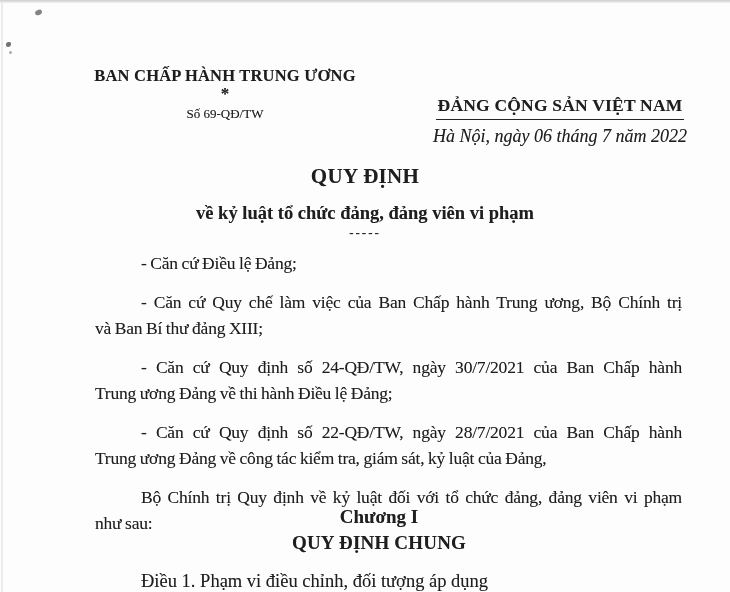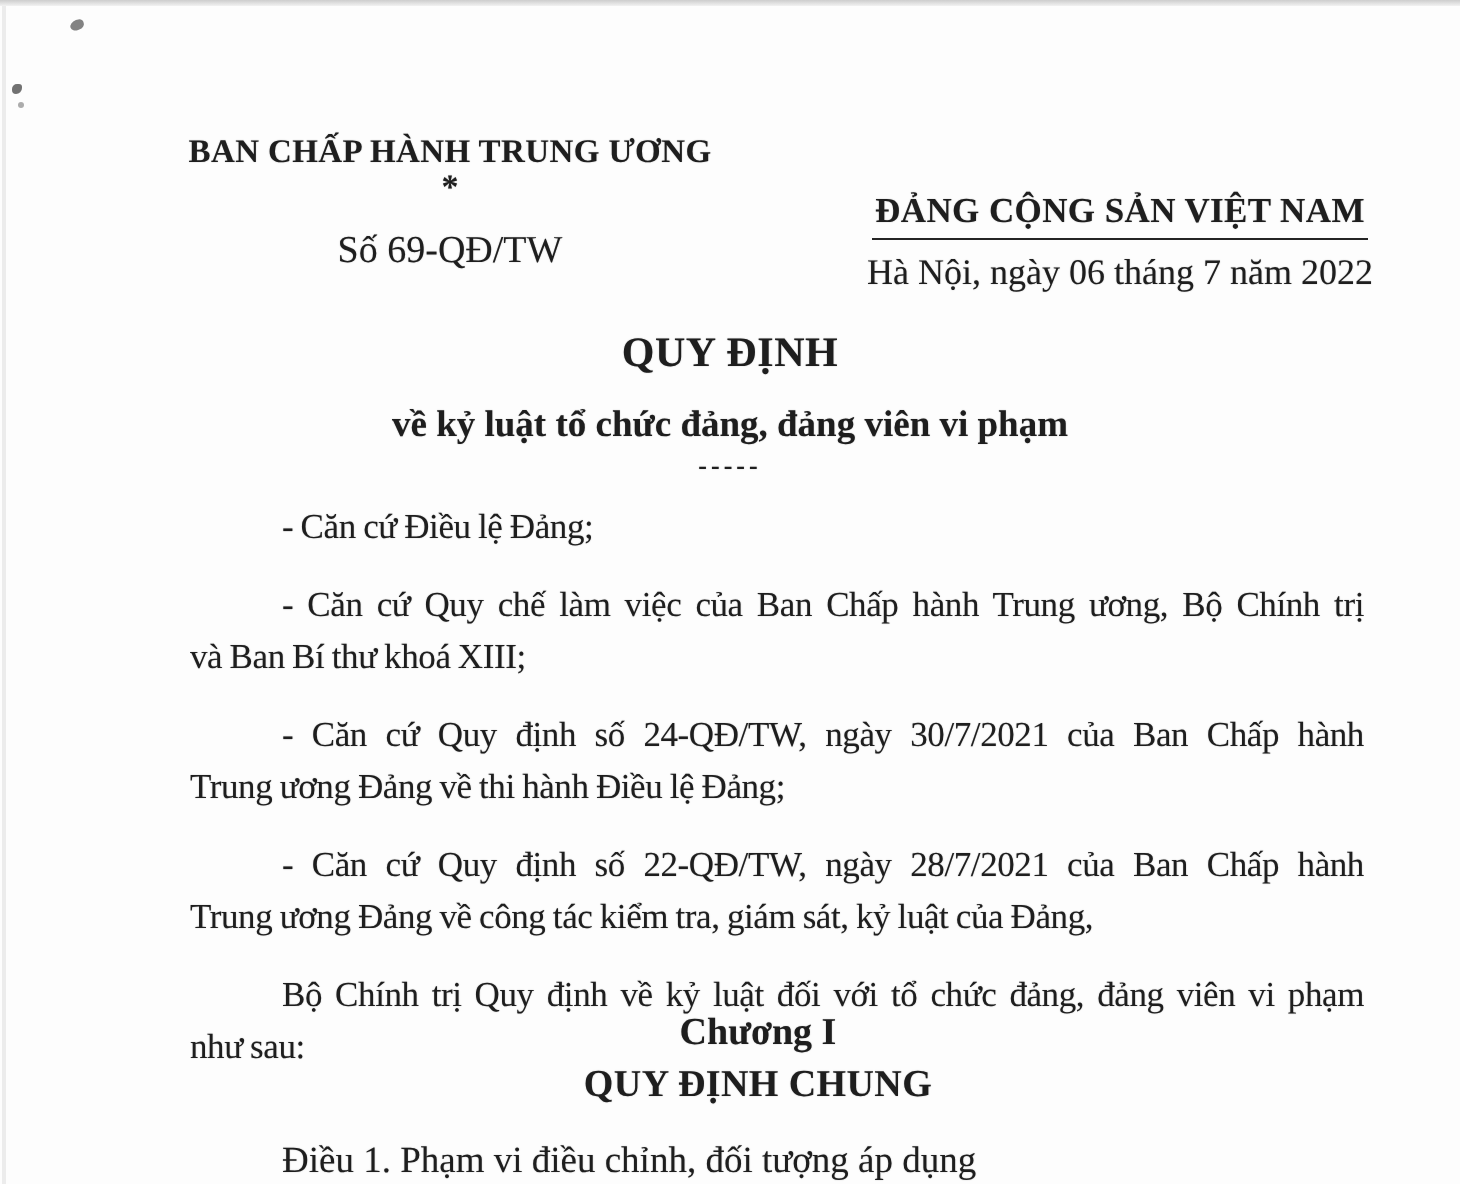--- a/index.html
+++ b/index.html
@@ -21,26 +21,26 @@
   .s1 { left:35px; top:10px; width:7px; height:5px; background:#5a5a5a;
         border-radius:60% 40% 50% 50%; transform:rotate(-20deg); opacity:.75; }
   .s2 { left:6px;  top:42px; width:5px; height:5px; background:#4f4f4f;
         border-radius:50% 30% 60% 40%; opacity:.8; }
   .s3 { left:9px;  top:51px; width:3px; height:3px; background:#777; border-radius:50%; opacity:.6; }
 
   
   .hdr-left { position:absolute; left:85px; top:66px; width:280px; text-align:center; }
   .org   { font-weight:bold; font-size:16.5px; line-height:20px; white-space:nowrap; letter-spacing:0.2px; }
   .star  { font-size:17px; line-height:12px; margin-top:2px; font-weight:bold; }
-  .docnum{ font-size:19px; line-height:20px; margin-top:16px; white-space:nowrap; }
+  .docnum{ font-size:13px; line-height:20px; margin-top:4px; white-space:nowrap; }
 
   .hdr-right { position:absolute; left:415px; top:68px; width:290px; text-align:center;margin-top:27px; }
   .party { display:inline-block; font-weight:bold; font-size:17.5px; line-height:21px;
            padding:0 2px 3px 2px; border-bottom:1.5px solid #242424; white-space:nowrap; letter-spacing:0.2px; }
-  .pdate { font-size:18px; line-height:21px; margin-top:6px; white-space:nowrap; }
+  .pdate { font-style:italic; font-size:18px; line-height:21px; margin-top:6px; white-space:nowrap; }
 
   
   .title-block { position:absolute; left:0; top:163px; width:730px; text-align:center; }
   .title    { font-weight:bold; font-size:21px; line-height:26px; white-space:nowrap; letter-spacing:0.3px; }
   .subtitle { font-weight:bold; font-size:18.5px; line-height:24px; margin-top:12px; white-space:nowrap; }
   .dashes   { font-weight:bold; font-size:13px; line-height:12px; margin-top:2px; letter-spacing:2px; }
 
   
   .body-block { position:absolute; left:95px; top:250px; width:587px;
     font-size:17.5px; line-height:26px; letter-spacing:-0.2px; word-spacing:-0.5px; }
@@ -86,21 +86,21 @@
     <div class="subtitle">về kỷ luật tổ chức đảng, đảng viên vi phạm</div>
     <div class="dashes">-----</div>
   </div>
 
   <div class="body-block">
     <div class="para">
       <div class="ln first">- Căn cứ Điều lệ Đảng;</div>
     </div>
     <div class="para">
       <div class="ln first j">- Căn cứ Quy chế làm việc của Ban Chấp hành Trung ương, Bộ Chính trị</div>
-      <div class="ln">và Ban Bí thư khoá XIII;</div>
+      <div class="ln">và Ban Bí thư đảng XIII;</div>
     </div>
     <div class="para">
       <div class="ln first j">- Căn cứ Quy định số 24-QĐ/TW, ngày 30/7/2021 của Ban Chấp hành</div>
       <div class="ln">Trung ương Đảng về thi hành Điều lệ Đảng;</div>
     </div>
     <div class="para">
       <div class="ln first j">- Căn cứ Quy định số 22-QĐ/TW, ngày 28/7/2021 của Ban Chấp hành</div>
       <div class="ln">Trung ương Đảng về công tác kiểm tra, giám sát, kỷ luật của Đảng,</div>
     </div>
     <div class="para">

